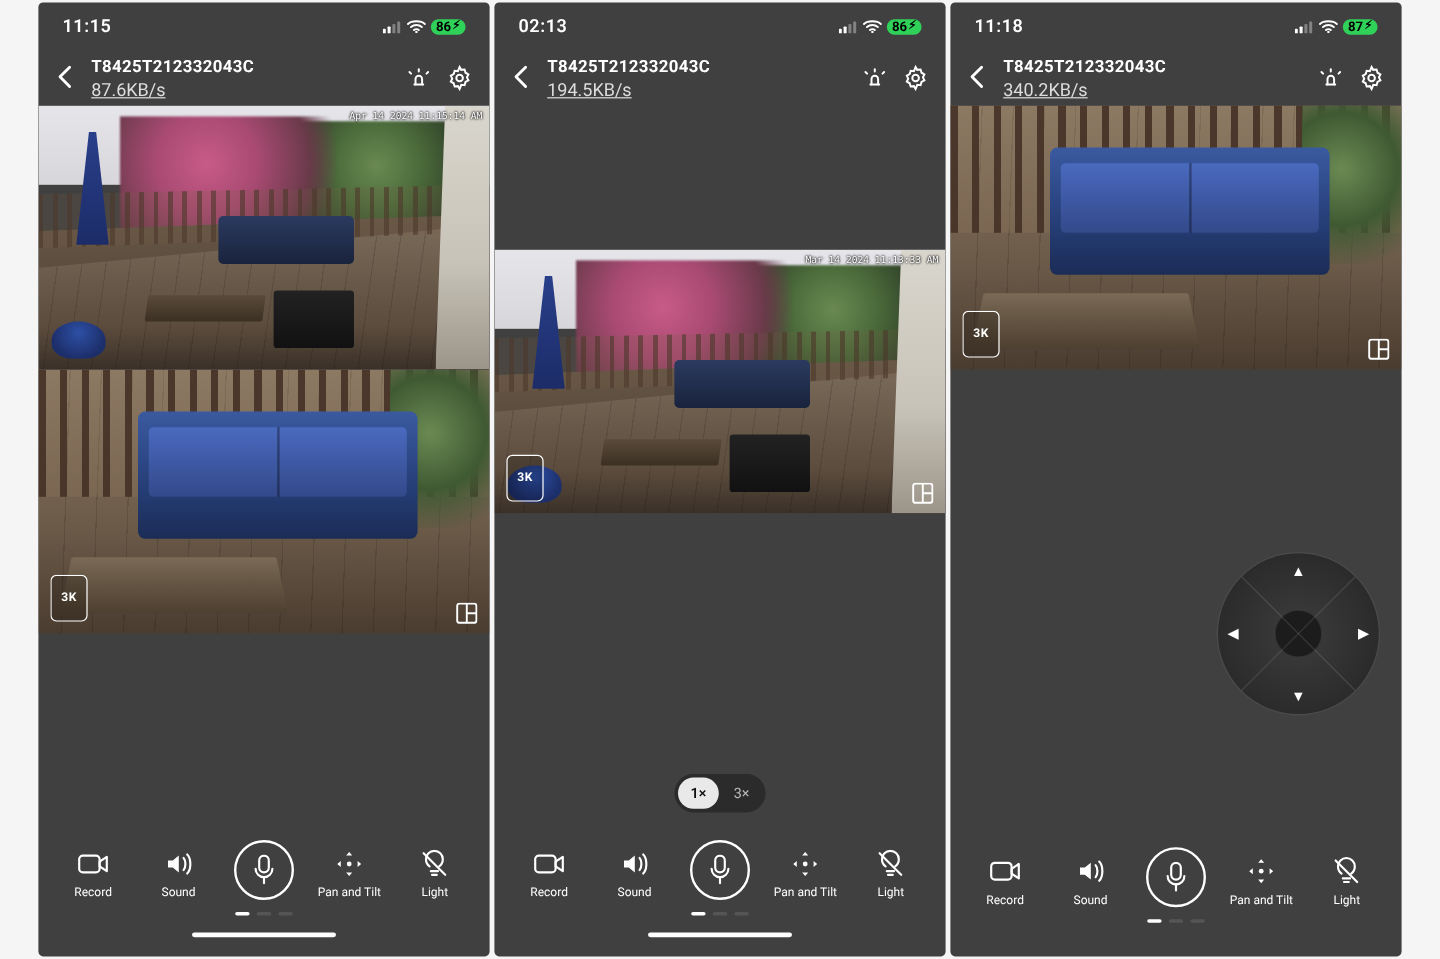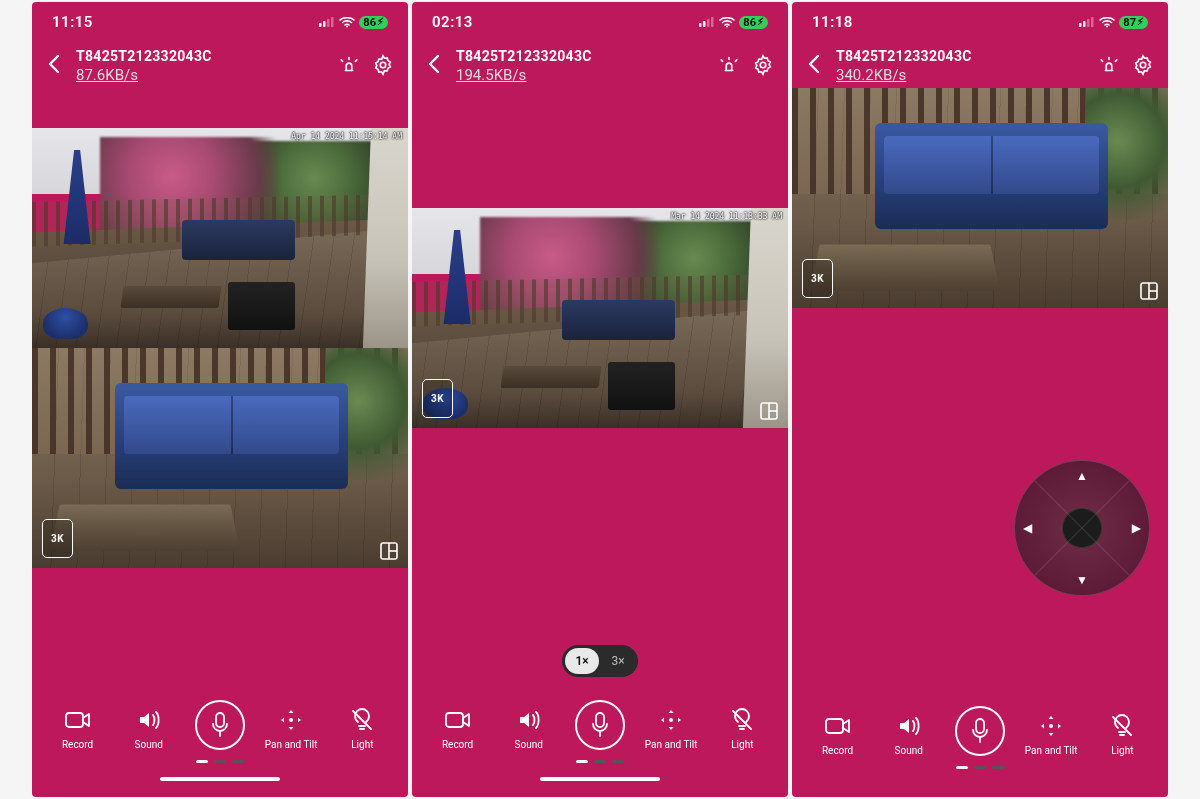--- a/index.html
+++ b/index.html
@@ -14,40 +14,40 @@
     position: relative;
     width: 1200px;
     height: 799px;
     display: flex;
     gap: 4px;
     padding: 2px 32px;
   }
   .phone {
     position: relative;
     flex: 1 1 0;
-    background: #be185d;
+    background: #404040;
     color: #fff;
     display: flex;
     flex-direction: column;
     overflow: hidden;
     border-radius: 4px;
   }
   
   .status-bar {
     height: 40px;
     display: flex;
     align-items: center;
     justify-content: space-between;
     padding: 0 20px;
     font-size: 15px;
     font-weight: 600;
   }
   .status-left { letter-spacing: 0.5px; }
   .status-right {
-    display: flex; gap: 4px;
+    display: flex; align-items: center; gap: 4px;
   }
   .battery-pill {
     background: #30d158;
     color: #000;
     border-radius: 8px;
     font-size: 11px;
     font-weight: 700;
     padding: 1px 4px;
     display: inline-flex;
     align-items: center;
@@ -347,21 +347,21 @@
           <svg width="22" height="22" viewBox="0 0 24 24" fill="none" stroke="#fff" stroke-width="1.8">
               <circle cx="12" cy="12" r="3"></circle>
               <path d="M12 2l1.5 2.6 3-0.3 0.9 2.9 2.6 1.5-1.3 2.7 1.3 2.7-2.6 1.5-0.9 2.9-3-0.3L12 22l-1.5-2.6-3 0.3-0.9-2.9L4 15.3l1.3-2.7L4 9.9l2.6-1.5 0.9-2.9 3 0.3z"></path>
             </svg>
         </div>
       </div>
     </div>
 
     <div class="video-area" style="height:440px; flex:none;">
 
-      <div class="feed" style="height:50%;margin-top:40px;">
+      <div class="feed" style="height:50%;">
         <div class="feed-inner">
           <div class="feed-sky"></div>
           <div class="feed-tree-green" style="left:55%;"></div>
           <div class="feed-tree-pink" style="left:18%;"></div>
           <div class="feed-deck"></div>
           <div class="feed-deck2"></div>
           <div class="feed-rail"></div>
           <div class="feed-wall"></div>
           <div class="feed-umbrella"></div>
           <div class="feed-pot"></div>

